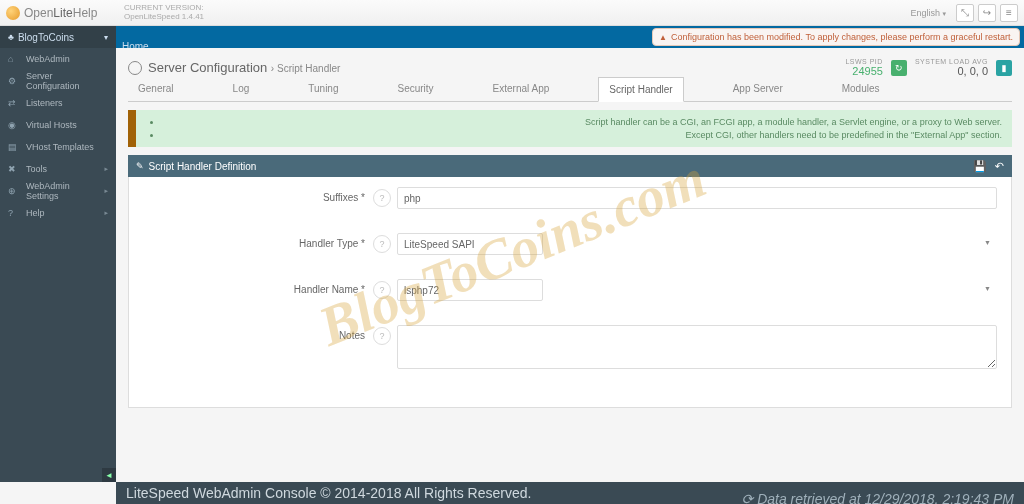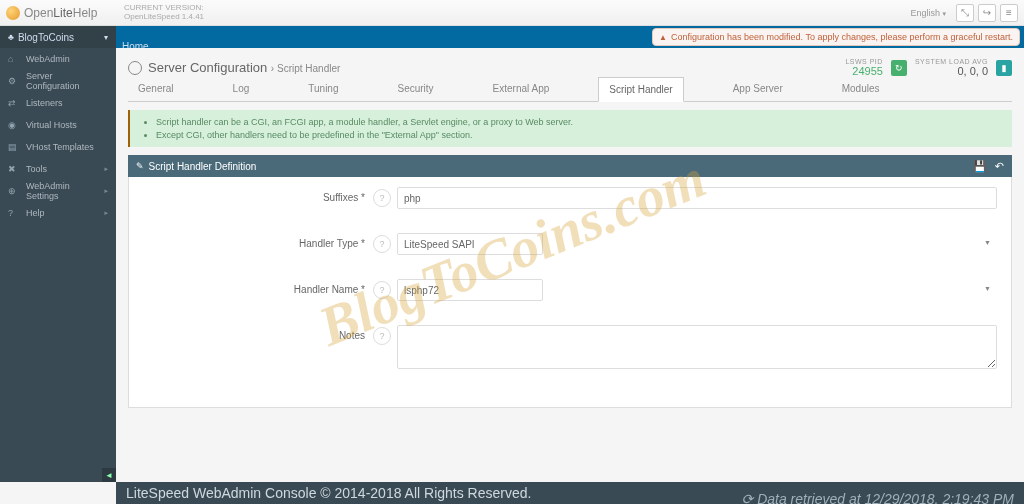--- a/index.html
+++ b/index.html
@@ -38,21 +38,21 @@
 .stat-box .label { font-size: 7px; letter-spacing: .5px; }
 .stat-box .val { font-size: 11px; color: #48b06e; }
 .stat-box .val2 { font-size: 11px; color: #555; }
 .stat-icon { width: 16px; height: 16px; background: #48b06e; color: #fff; display: inline-flex; align-items: center; justify-content: center; font-size: 9px; border-radius: 2px; }
 .stat-icon.teal { background: #2aa3a3; }
 
 .tabs { border-bottom: 1px solid #ccc; display: flex; gap: 39px; }
 .tab { padding: 6px 10px; font-size: 10px; color: #888; cursor: pointer; }
 .tab.active { background: #fff; border: 1px solid #ccc; border-bottom: 1px solid #fff; margin-bottom: -1px; color: #666; }
 
-.info-box { background: #d6f0db; border-left: 2px solid #a16207; padding: 6px 10px; margin: 8px 0; }
+.info-box { background: #d6f0db; border-left: 8px solid #a16207; padding: 6px 10px; margin: 8px 0; text-align: right; }
 .info-box ul { list-style: disc; padding-left: 16px; }
 .info-box li { font-size: 9px; color: #598a62; line-height: 1.4; }
 
 .panel-head { background: #4a6a7a; color: #fff; height: 22px; display: flex; align-items: center; padding: 0 8px; font-size: 10px; }
 .panel-head .ico { margin-right: 5px; font-size: 9px; }
 .panel-head .actions { margin-left: auto; display: flex; gap: 8px; }
 .panel-head .actions span { cursor: pointer; font-size: 11px; }
 
 .panel-body { background: #fff; border: 1px solid #ddd; border-top: none; padding: 10px 14px 14px; }
 .form-row { display: flex; align-items: flex-start; margin-bottom: 24px; }

